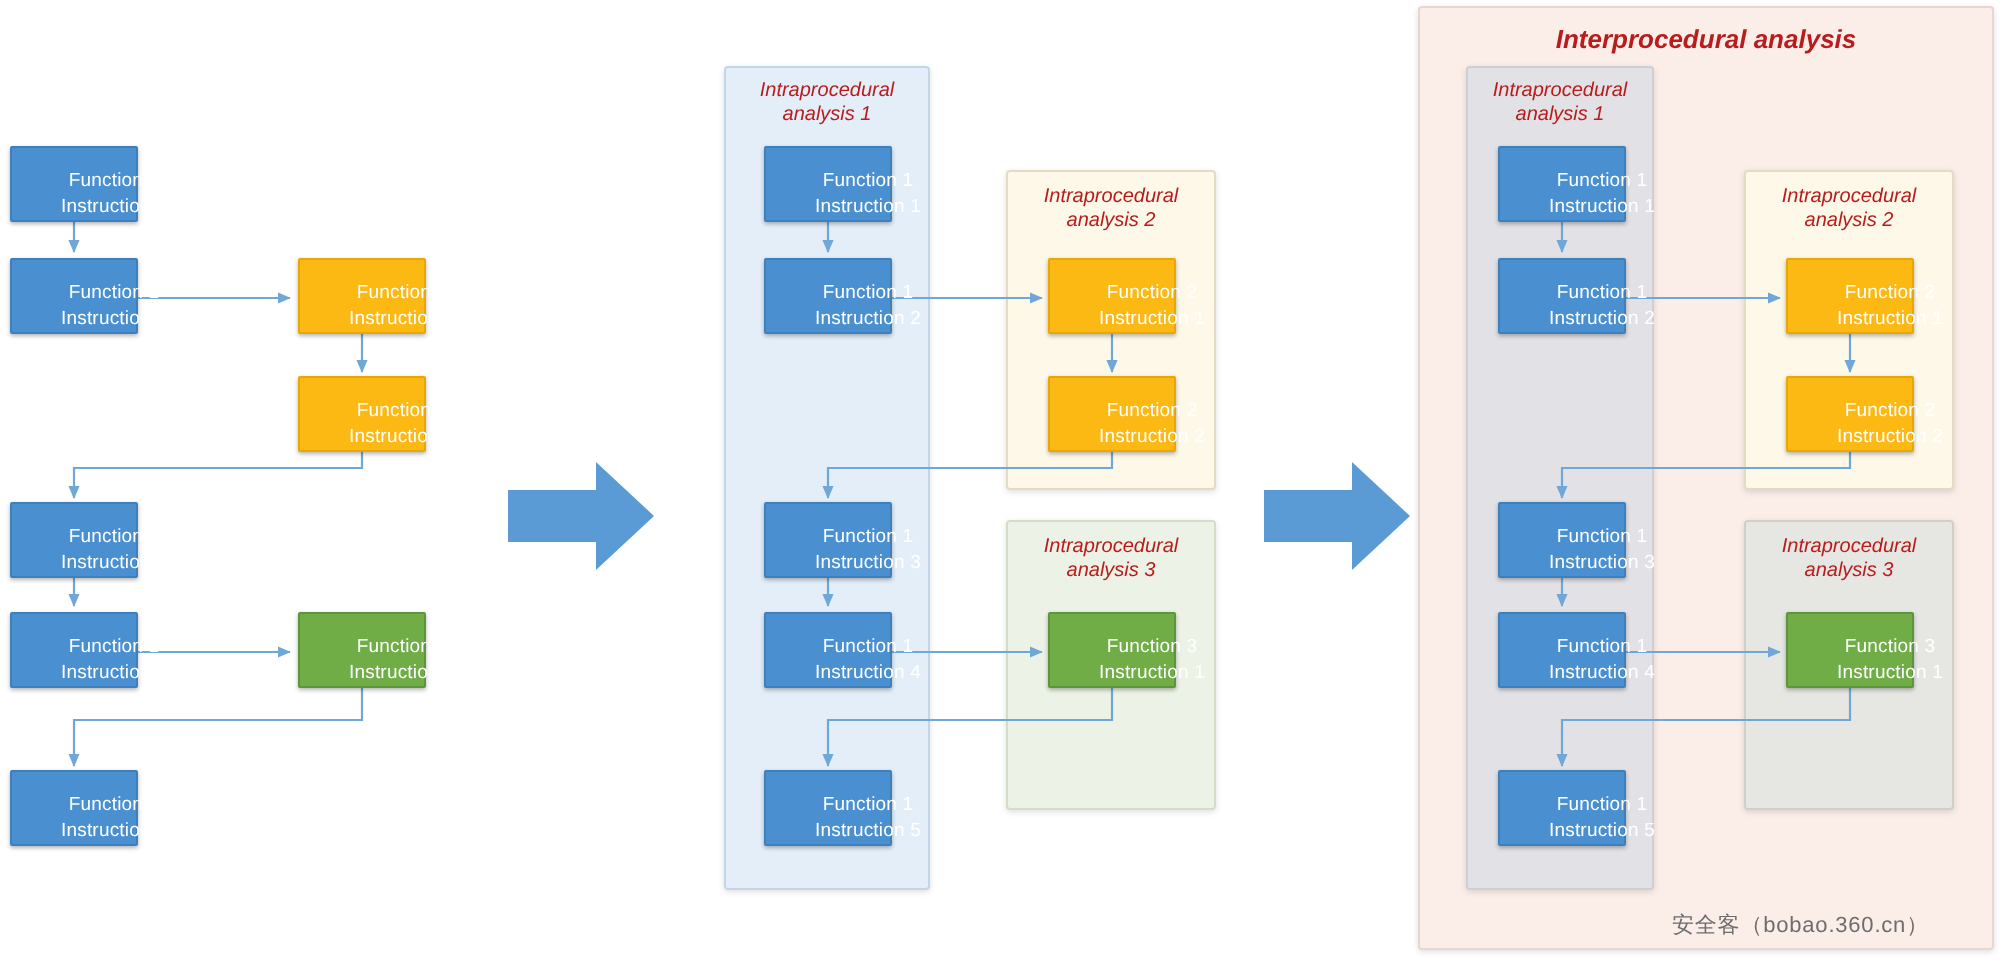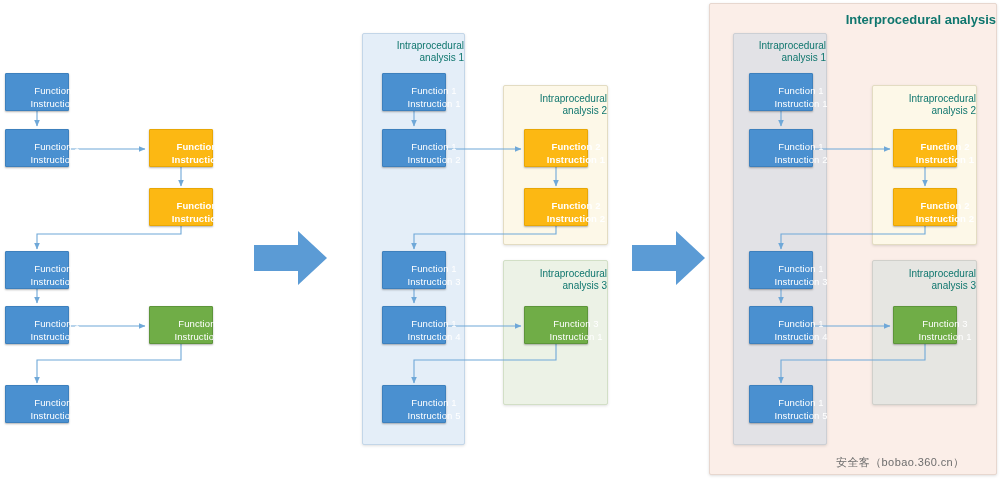--- a/index.html
+++ b/index.html
@@ -21,44 +21,45 @@
     font-size:9.5px;
     line-height:12.5px;
     letter-spacing:.1px;
     text-align:center;
     border-radius:1px;
     box-shadow:0 1px 2px rgba(0,0,0,.30);
     padding-left:40px;
   }
   .node span{display:block;white-space:nowrap;}
   .n-blue  {background:#4a90d0;border:1px solid #3d80bd;}
-  .n-orange{background:#fcb813;border:1px solid #e8a705;font-weight:bold;}
+  .n-orange{background:#fcb813;border:1px solid #e8a705;}
   .n-green {background:#70ad47;border:1px solid #5d953a;}
 
   
   .group{
     position:absolute;
     box-sizing:border-box;
     border:1px solid #cfd4da;
     border-radius:2px;
     box-shadow:0 1px 3px rgba(0,0,0,.13);
   }
   .g-blue  {background:#e4eef8;border-color:#c3d6e8;}
   .g-cream {background:#fdf8e8;border-color:#e3dcc2;}
   .g-greeny{background:#ecf2e6;border-color:#d2dfc6;}
   .g-gray  {background:#e2e2e6;border-color:#cccfd4;}
   .g-pink  {background:#fbeee8;border-color:#e7d7cf;}
   .g-gray2 {background:#e6e6e2;border-color:#d0d0cb;}
 
   .g-title{
     position:absolute;left:0;right:0;
-    text-align:right;
-    color:#0f766e;
+    text-align:center;
+    color:#b91c1c;
     font-size:10px;
     line-height:13px;
+    font-style:italic;
   }
   .g-title.small{font-size:10px;line-height:11.5px;}
   .g-title.big{font-size:13px;line-height:16px;font-weight:bold;}
 
   
   .wires{position:absolute;left:0;top:0;width:1000px;height:484px;pointer-events:none;}
 
   
   .bigarrow{position:absolute;}
 

